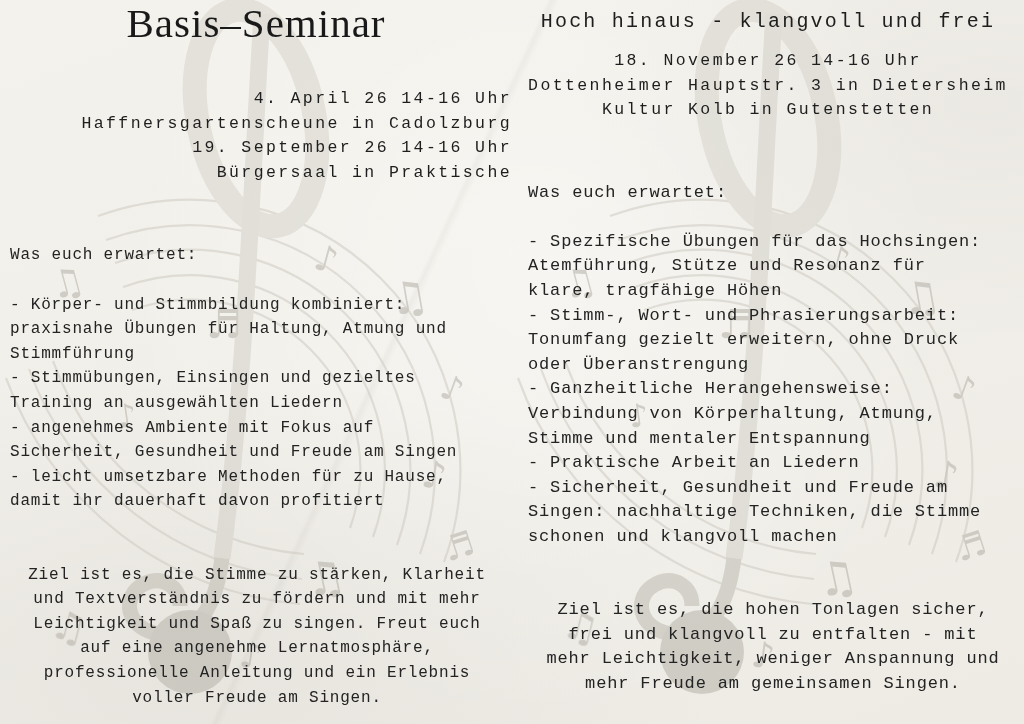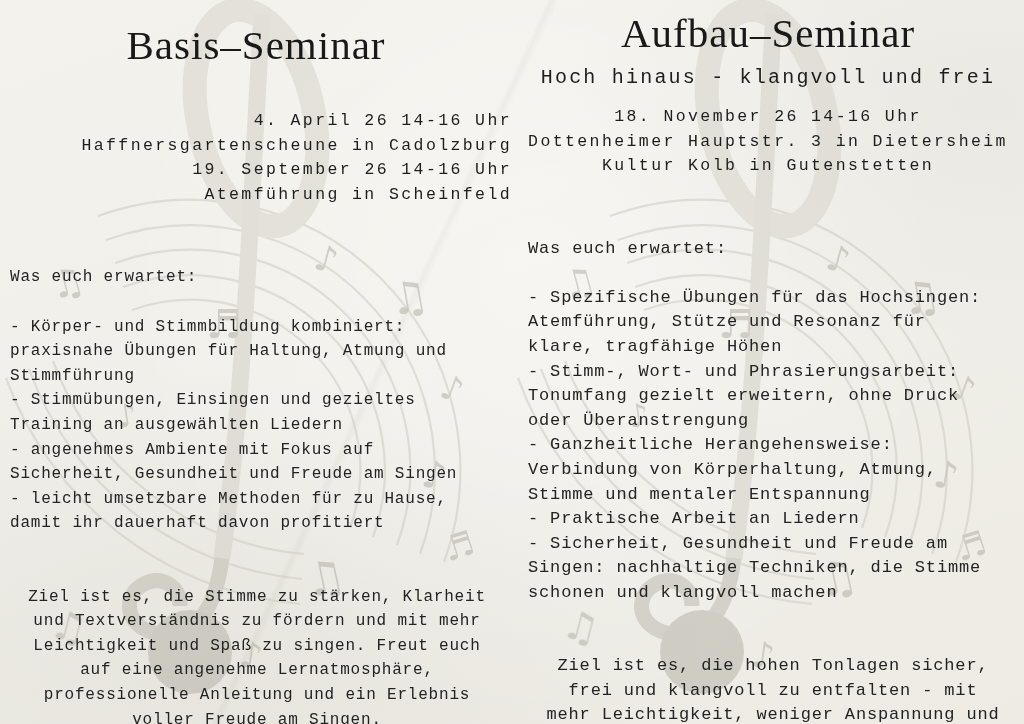--- a/index.html
+++ b/index.html
@@ -25,21 +25,21 @@
   .title{
     font-family:"Liberation Serif","DejaVu Serif",serif;
     font-weight:400;
     font-size:41px;
     line-height:46px;
     letter-spacing:1px;
     text-align:center;
     color:#191919;
     margin:0;
   }
-  .col.left .title{margin-top:22px;}
+  .col.left .title{margin-top:0;}
   .col.right .title{margin-top:10px;}
   .subtitle{
     text-align:center;
     font-size:20px;
     line-height:25px;
     letter-spacing:2.2px;
     margin-top:9px;
     color:#1e1e1e;
   }
   .sessions{
@@ -104,21 +104,21 @@
   <svg class="wm right" viewBox="0 0 512 724" aria-hidden="true">
     <use href="#clefart" width="512" height="724"></use>
   </svg>
 
   <div class="col left">
     <h1 class="title">Basis–Seminar</h1>
     <div class="sessions">
       <div>4. April 26 14-16 Uhr</div>
       <div>Haffnersgartenscheune in Cadolzburg</div>
       <div>19. September 26 14-16 Uhr</div>
-      <div>Atemführung in Scheinfeld</div>
+      <div>Bürgersaal in Praktische</div>
     </div>
     <div class="bodytext">
       <div>Was euch erwartet:</div>
       <div>- Körper- und Stimmbildung kombiniert:
 praxisnahe Übungen für Haltung, Atmung und
 Stimmführung
 - Stimmübungen, Einsingen und gezieltes
 Training an ausgewählten Liedern
 - angenehmes Ambiente mit Fokus auf
 Sicherheit, Gesundheit und Freude am Singen
@@ -127,21 +127,20 @@
       <div class="goal">Ziel ist es, die Stimme zu stärken, Klarheit
 und Textverständnis zu fördern und mit mehr
 Leichtigkeit und Spaß zu singen. Freut euch
 auf eine angenehme Lernatmosphäre,
 professionelle Anleitung und ein Erlebnis
 voller Freude am Singen.</div>
     </div>
   </div>
 
   <div class="col right">
-    <h1 class="title">Aufbau–Seminar</h1>
     <div class="subtitle">Hoch hinaus - klangvoll und frei</div>
     <div class="sessions">
       <div>18. November 26 14-16 Uhr</div>
       <div>Dottenheimer Hauptstr. 3 in Dietersheim</div>
       <div>Kultur Kolb in Gutenstetten</div>
     </div>
     <div class="bodytext">
       <div>Was euch erwartet:</div>
       <div>- Spezifische Übungen für das Hochsingen:
 Atemführung, Stütze und Resonanz für

